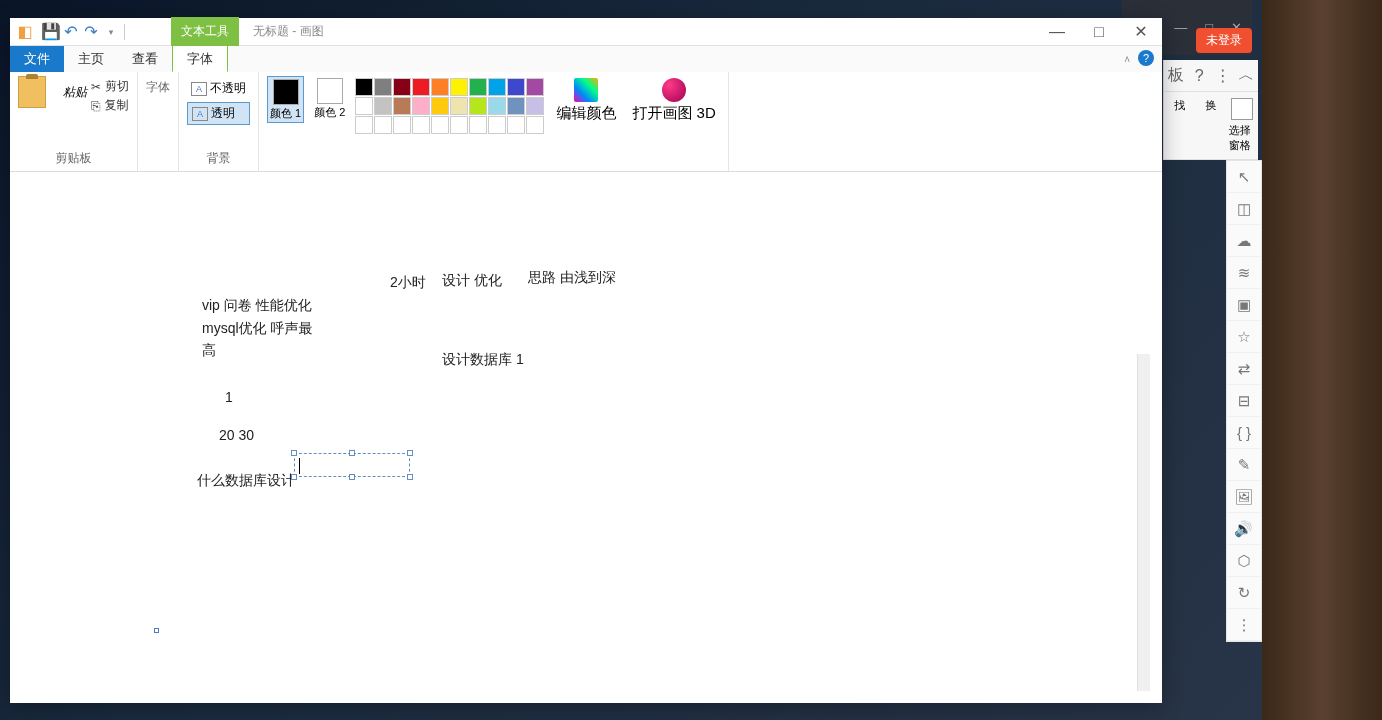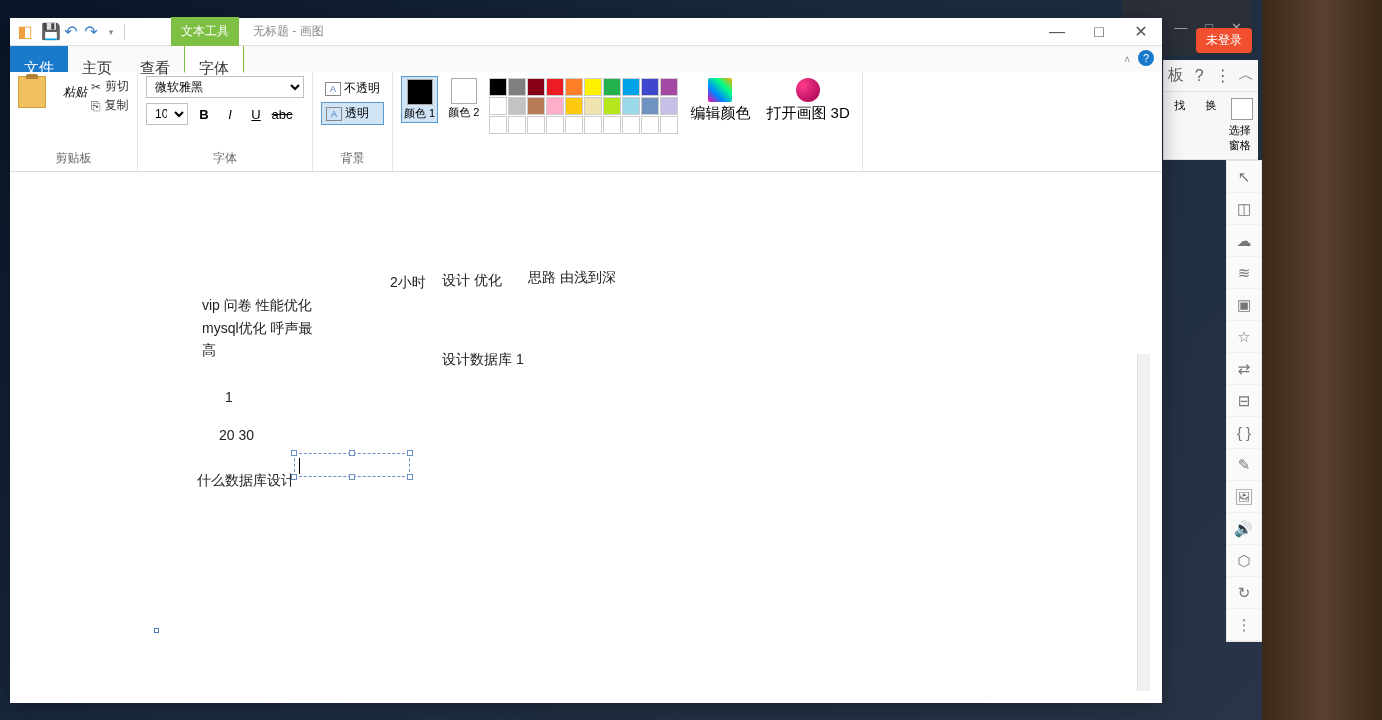--- a/index.html
+++ b/index.html
@@ -13,21 +13,21 @@
 .titlebar { height: 28px; background: #fff; display: flex; align-items: center; border-bottom: 1px solid #e0e0e0; }
 .qat { display: flex; align-items: center; gap: 2px; padding: 0 6px; }
 .qat-icon { width: 18px; height: 18px; display: flex; align-items: center; justify-content: center; color: #3a80c8; cursor: pointer; }
 .qat-sep { width: 4px; }
 .tool-tab { margin-left: 38px; padding: 6px 10px; background: #7ec043; color: #fff; font-size: 12px; }
 .title-text { margin-left: 14px; font-size: 12px; color: #888; }
 .win-controls { margin-left: auto; display: flex; }
 .win-btn { width: 42px; height: 28px; display: flex; align-items: center; justify-content: center; color: #555; cursor: pointer; }
 
 .tab-row { height: 26px; display: flex; background: #fafafa; position: relative; }
-.tab { padding: 13px 14px; font-size: 15px; color: #333; cursor: pointer; }
+.tab { padding: 4px 14px; font-size: 13px; color: #333; cursor: pointer; }
 .tab.file { background: #1979ca; color: #fff; }
 .tab.text-active { border: 1px solid #7ec043; border-top: none; border-bottom-color: #fff; background: #fff; }
 .help-icon { position: absolute; right: 8px; top: 4px; width: 16px; height: 16px; background: #1979ca; color: #fff; border-radius: 50%; font-size: 11px; display: flex; align-items: center; justify-content: center; }
 .caret-up { position: absolute; right: 32px; top: 8px; color: #888; font-size: 10px; }
 
 .ribbon { height: 100px; background: #fff; display: flex; border-bottom: 1px solid #dcdcdc; }
 .group { border-right: 1px solid #e5e5e5; padding: 4px 8px; display: flex; flex-direction: column; }
 .group-content { flex: 1; display: flex; align-items: flex-start; gap: 4px; }
 .group-label { text-align: center; font-size: 12px; color: #666; padding-top: 3px; }
 
@@ -189,42 +189,20 @@
           <div class="clip-item">
               <span>⎘</span>
               <span>复制</span>
             </div>
         </div>
       </div>
       <div class="group-label">剪贴板</div>
     </div>
 
     <div class="group">
-      <div class="group-content">
-        <div class="font-col">
-          <select class="font-select">
-            <option>微软雅黑</option>
-          </select>
-          <div class="font-row2">
-            <select class="size-select">
-              <option>10</option>
-            </select>
-            <div class="style-btn">
-                <b>B</b>
-              </div>
-            <div class="style-btn">
-                <i>I</i>
-              </div>
-            <div class="style-btn">
-                <u>U</u>
-              </div>
-            <div class="style-btn" style="text-decoration:line-through">abc</div>
-          </div>
-        </div>
-      </div>
       <div class="group-label">字体</div>
     </div>
 
     <div class="group">
       <div class="group-content">
         <div class="bg-col">
           <div class="bg-item">
               <div class="bg-item-icon">A</div>
               <span>不透明</span>
             </div>

